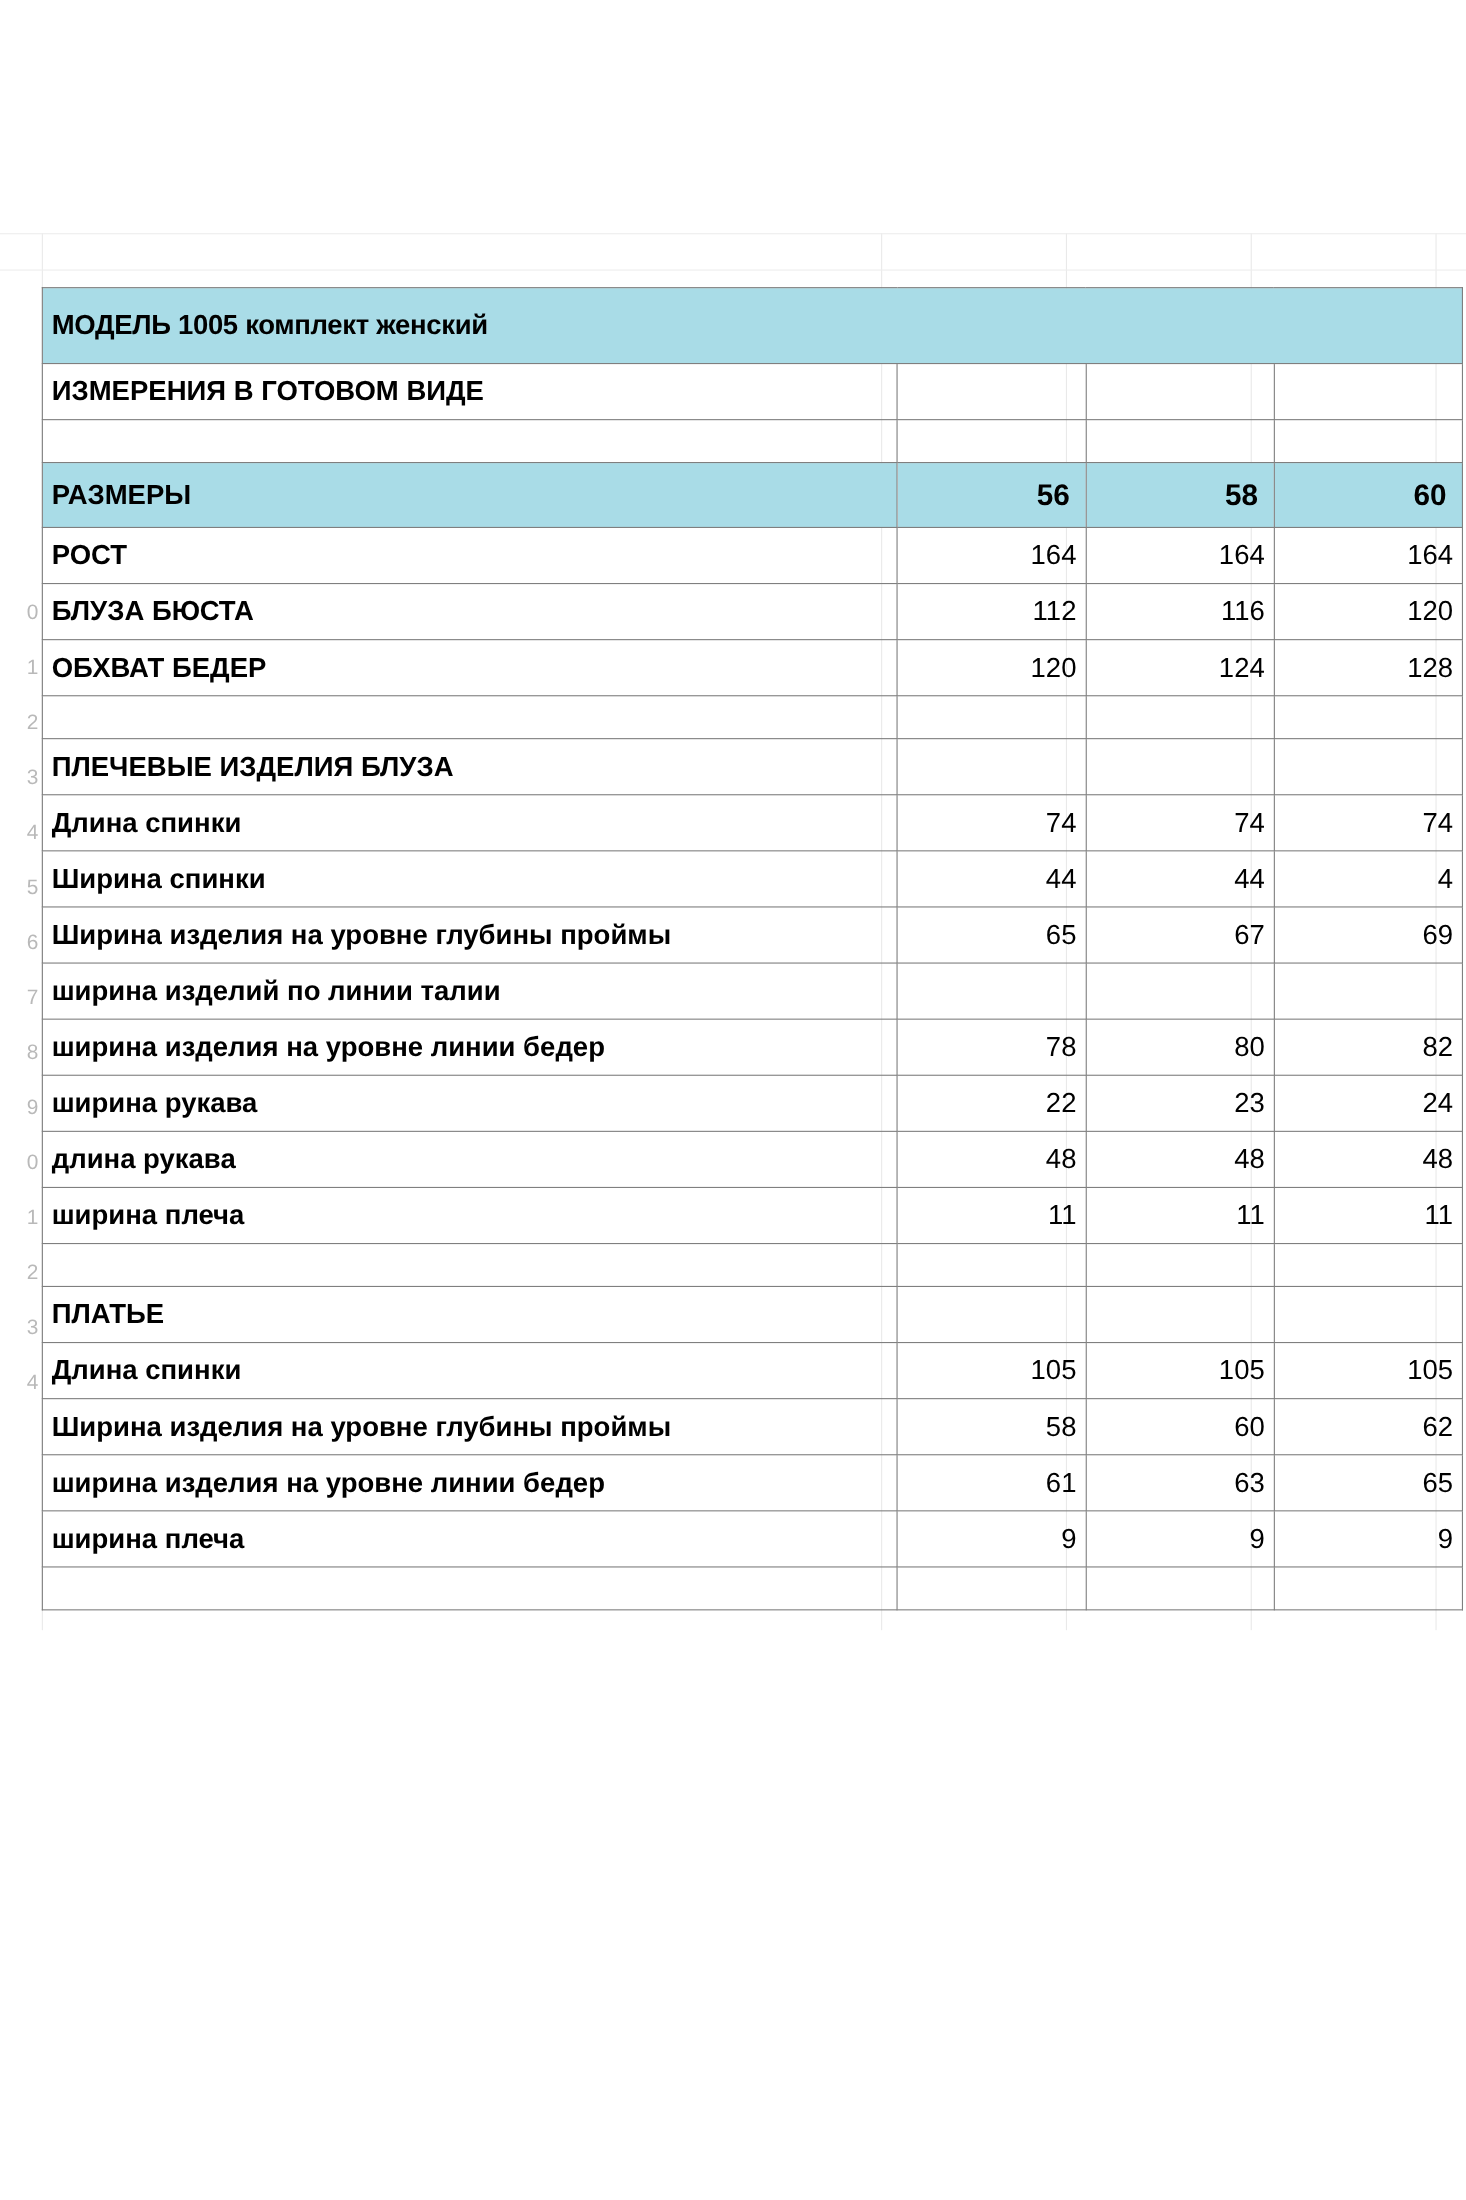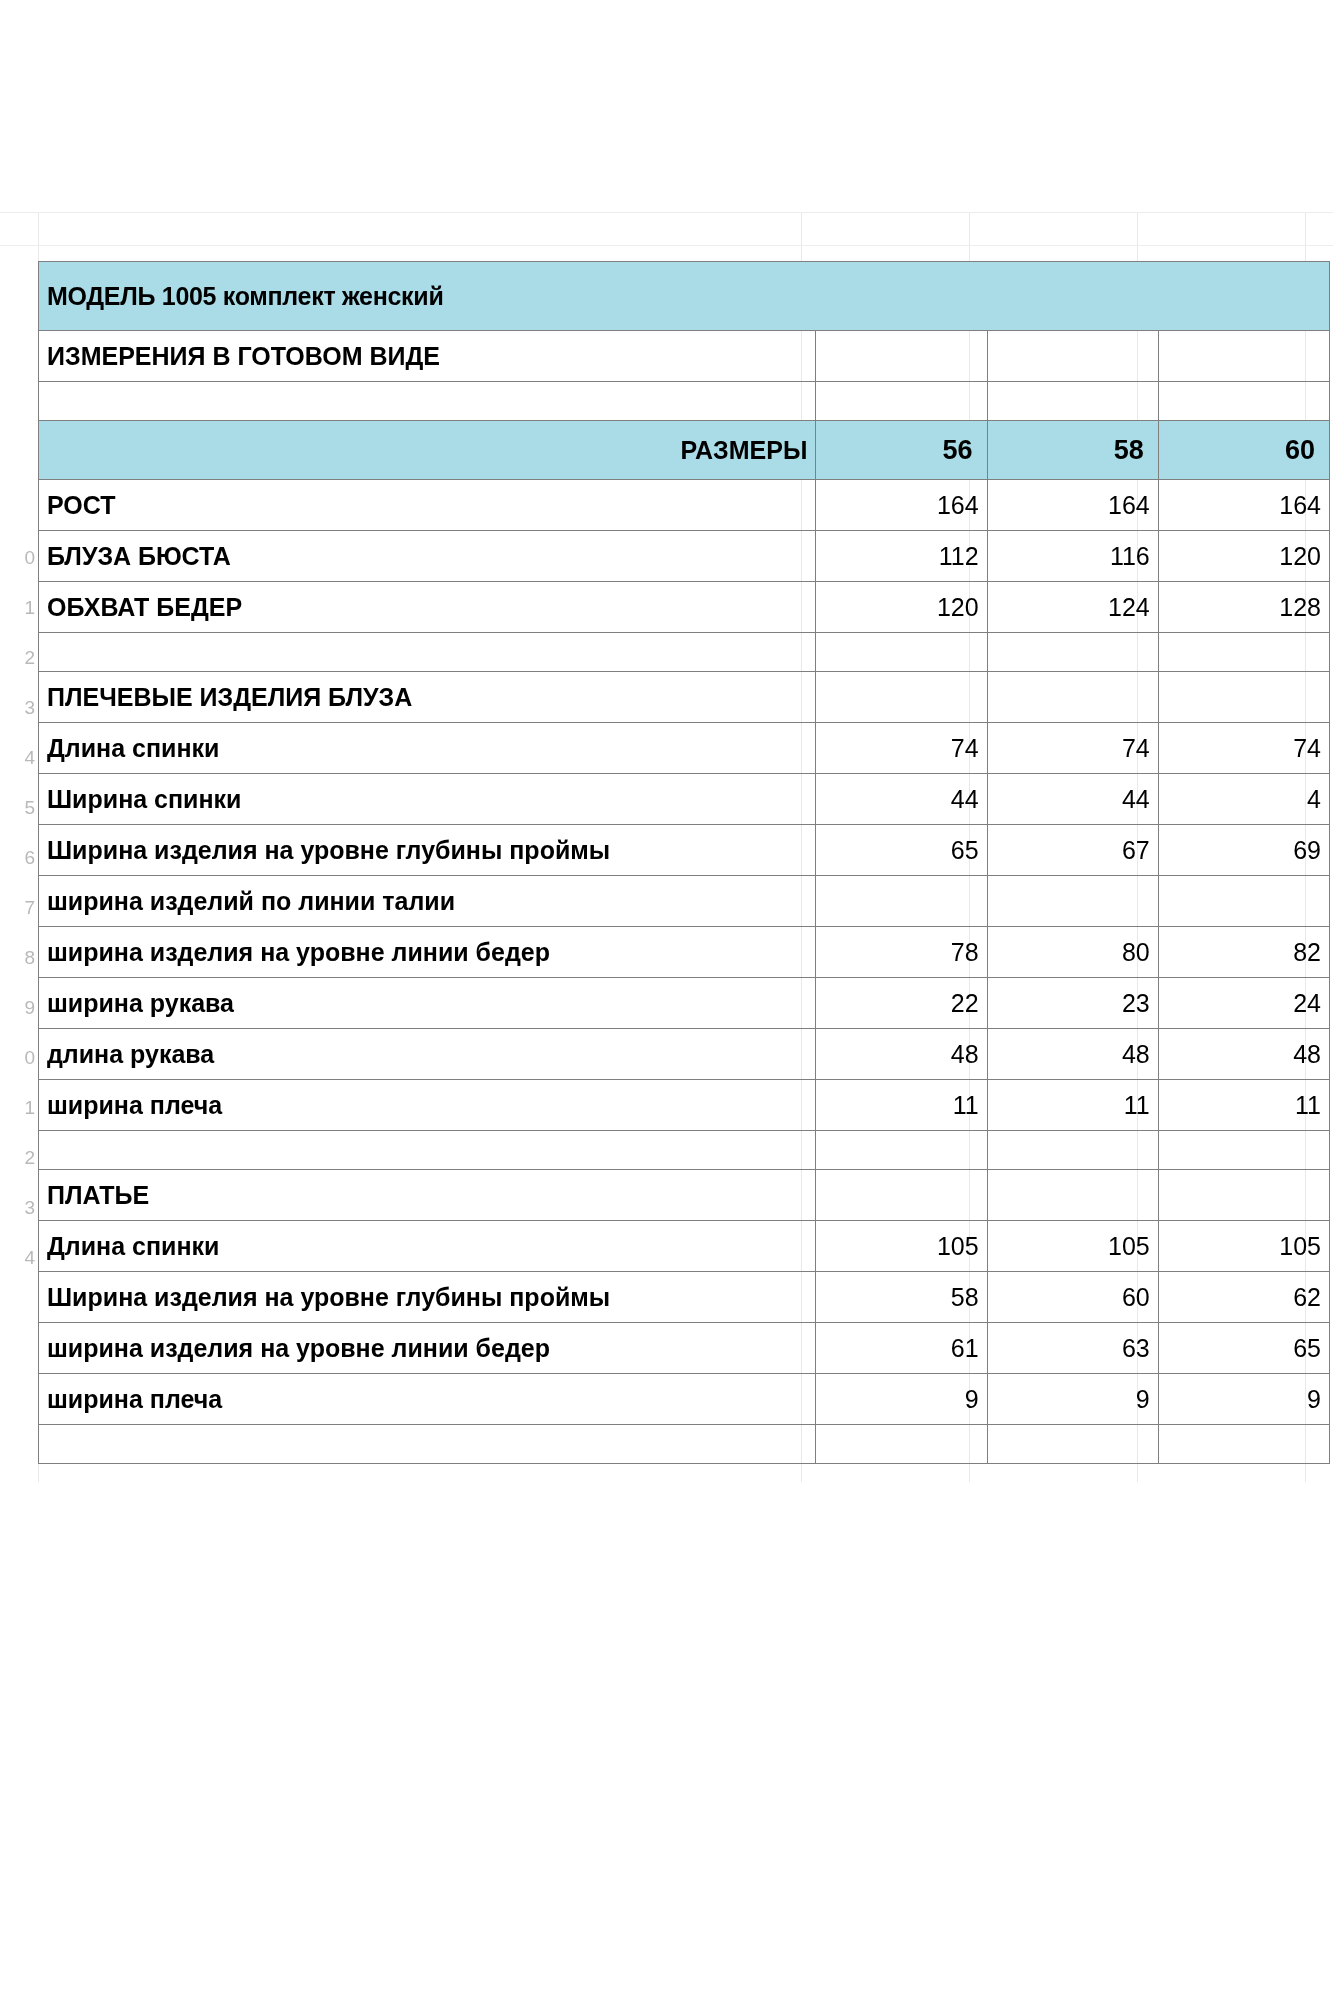--- a/index.html
+++ b/index.html
@@ -92,21 +92,20 @@
 
   .sub-head {
     font-weight: bold;
     font-size: 25px;
   }
   .size-head {
     background: #a9dce7;
     font-weight: bold;
     font-size: 33px;
     height: 58px !important;
-    text-align: right;
   }
   .size-head.num {
     text-align: right;
     font-size: 27px;
     font-weight: bold;
     padding-right: 14px;
   }
   td.num {
     text-align: right;
     padding-right: 14px;

